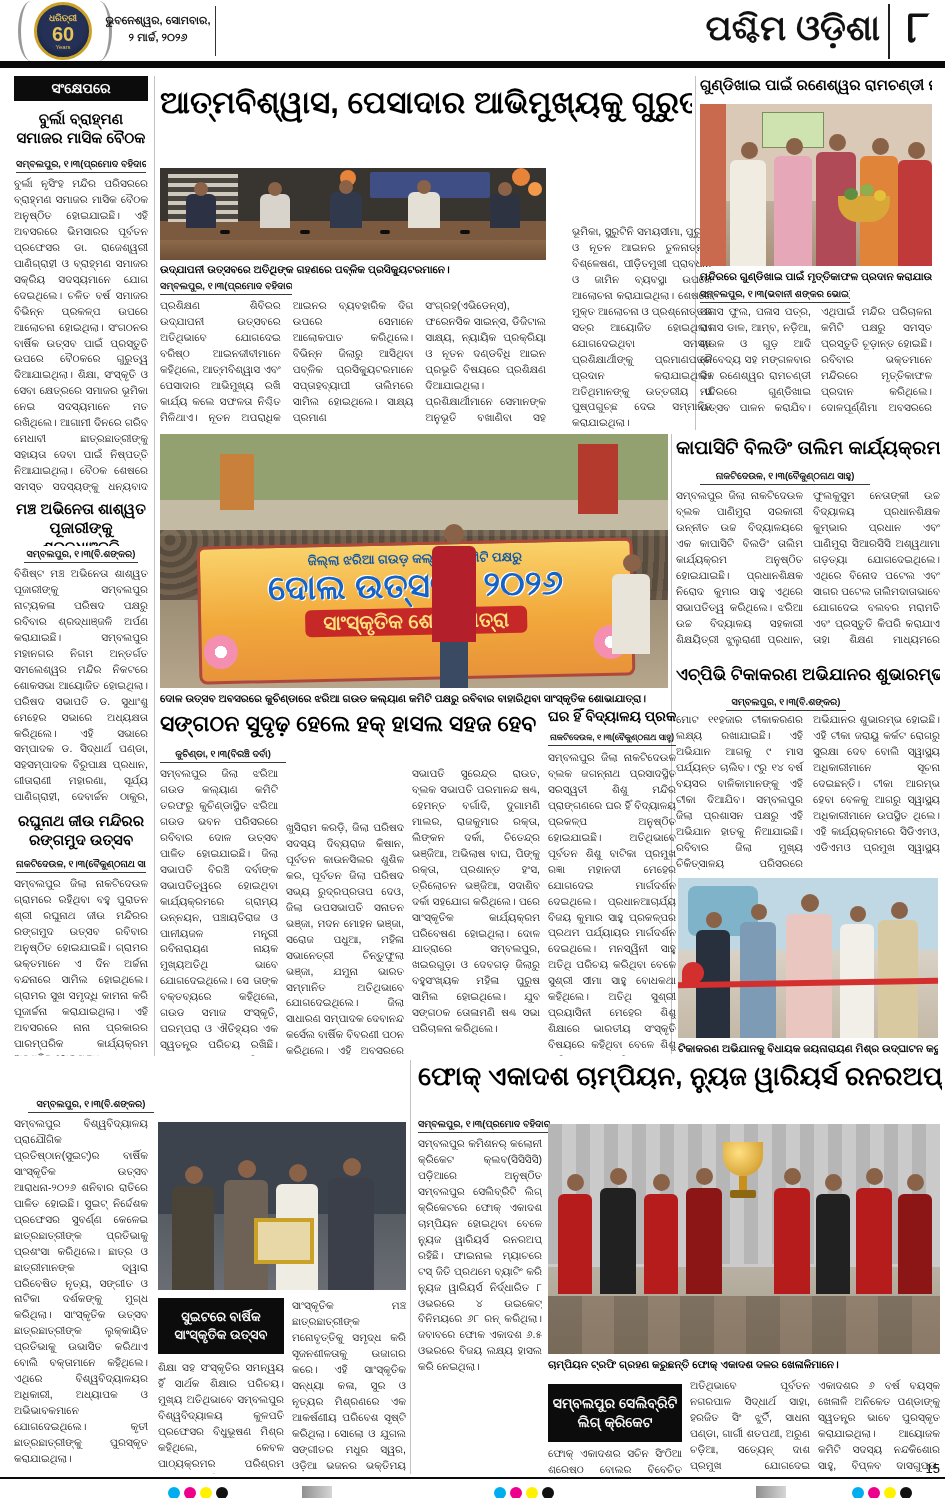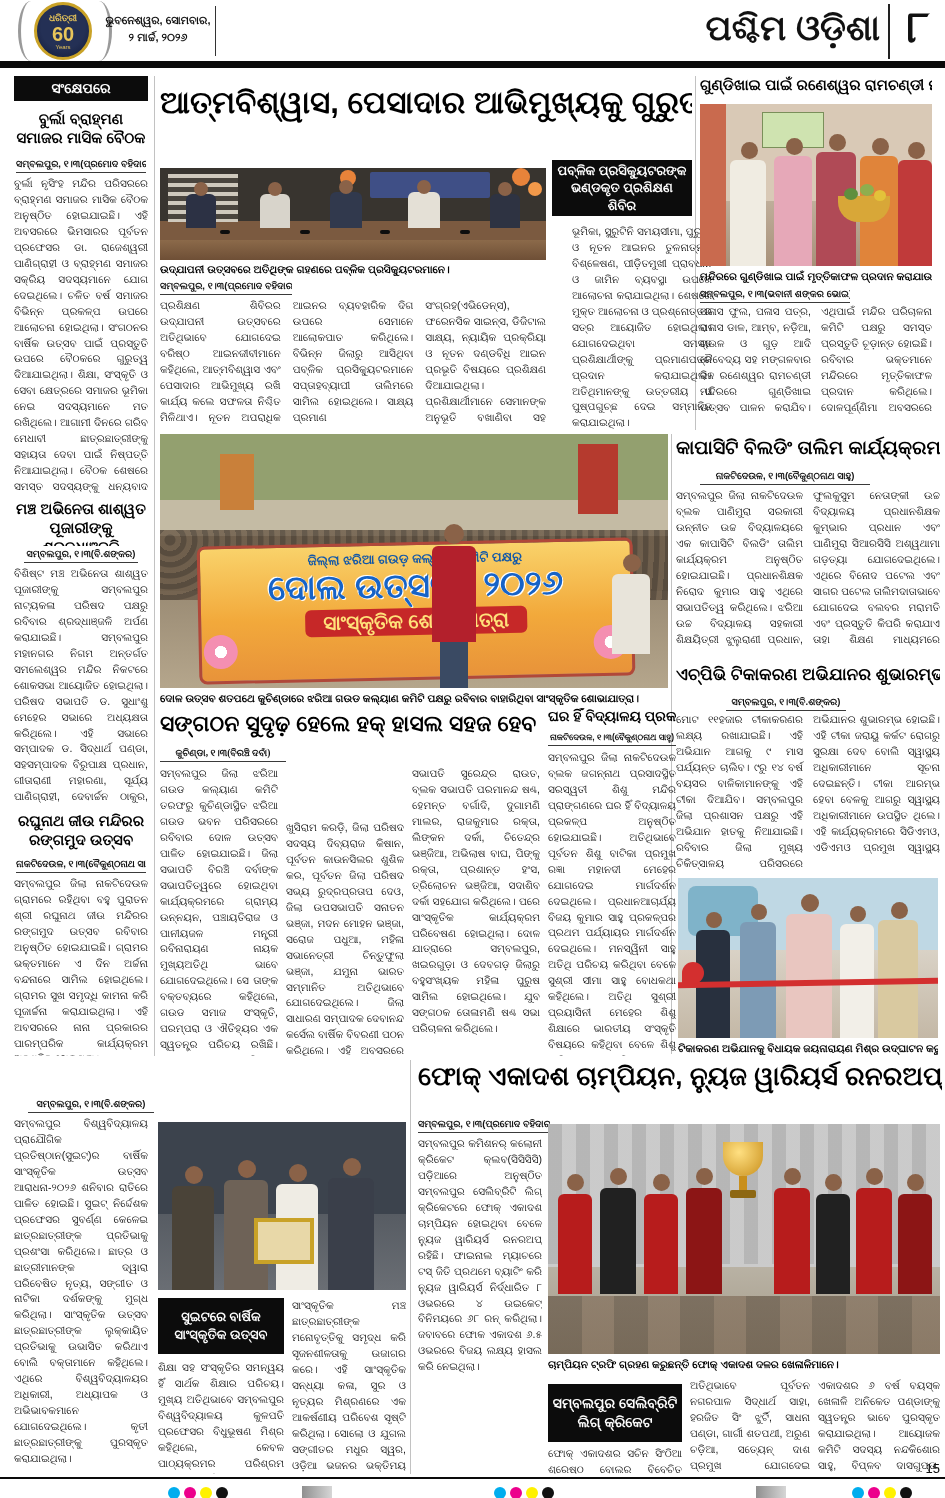--- a/index.html
+++ b/index.html
@@ -125,21 +125,20 @@
     <div class="ph-head" style="left:338px;top:14px;width:14px;height:14px;"></div>
     <div class="mic" style="left:60px;top:62px;"></div>
     <div class="mic" style="left:140px;top:62px;"></div>
     <div class="mic" style="left:220px;top:62px;"></div>
     <div class="mic" style="left:300px;top:62px;"></div>
   </div>
   <div class="p caption" style="left:160px;top:263px;width:386px;">ଉଦ୍‌ଯାପନୀ ଉତ୍ସବରେ ଅତିଥିଙ୍କ ଗହଣରେ ପବ୍ଳିକ ପ୍ରସିକ୍ୟୁଟରମାନେ।</div>
   <div class="p byline" style="left:160px;top:280px;width:132px;">ସମ୍ବଲପୁର, ୧।୩(ପ୍ରମୋଦ ବହିଦାର)</div>
   <div class="p body-text clip" style="left:160px;top:298px;width:386px;height:132px;column-count:3;column-gap:12px;">ପ୍ରଶିକ୍ଷଣ ଶିବିରର ଉଦ୍‌ଯାପନୀ ଉତ୍ସବରେ ଅତିଥିଭାବେ ଯୋଗଦେଇ ବରିଷ୍ଠ ଆଇନଜୀବୀମାନେ କହିଥିଲେ, ଆତ୍ମବିଶ୍ୱାସ ଏବଂ ପେସାଦାର ଆଭିମୁଖ୍ୟ ରଖି କାର୍ଯ୍ୟ କଲେ ସଫଳତା ନିଶ୍ଚିତ ମିଳିଥାଏ। ନୂତନ ଅପରାଧିକ ଆଇନର ବ୍ୟବହାରିକ ଦିଗ ଉପରେ ସେମାନେ ଆଲୋକପାତ କରିଥିଲେ। ବିଭିନ୍ନ ଜିଲାରୁ ଆସିଥିବା ପବ୍ଳିକ ପ୍ରସିକ୍ୟୁଟରମାନେ ସପ୍ତାହବ୍ୟାପୀ ତାଲିମରେ ସାମିଲ ହୋଇଥିଲେ। ସାକ୍ଷ୍ୟ ପ୍ରମାଣ ସଂଗ୍ରହ(ଏଭିଡେନ୍ସ), ଫରେନସିକ ସାଇନ୍ସ, ଡିଜିଟାଲ ସାକ୍ଷ୍ୟ, ନ୍ୟାୟିକ ପ୍ରକ୍ରିୟା ଓ ନୂତନ ଦଣ୍ଡବିଧି ଆଇନ ପ୍ରଭୃତି ବିଷୟରେ ପ୍ରଶିକ୍ଷଣ ଦିଆଯାଇଥିଲା। ପ୍ରଶିକ୍ଷାର୍ଥୀମାନେ ସେମାନଙ୍କ ଅନୁଭୂତି ବଖାଣିବା ସହ ଆୟୋଜକମାନଙ୍କୁ ଧନ୍ୟବାଦ ଜଣାଇଥିଲେ। ଏହି ପ୍ରକାର ପ୍ରଶିକ୍ଷଣ ନ୍ୟାୟ ପ୍ରଦାନ ପ୍ରକ୍ରିୟାକୁ ତ୍ୱରାନ୍ୱିତ କରିବ ବୋଲି ବକ୍ତାମାନେ ମତ ଦେଇଥିଲେ। ୨୦୨୬ ମସିହାରେ ଆହୁରି ଅଧିକ ଏଭଳି କାର୍ଯ୍ୟକ୍ରମ ଆୟୋଜନ କରାଯିବ ବୋଲି ସୂଚନା ଦିଆଯାଇଥିଲା।</div>
 
-  <div class="p blackbox" style="left:552px;top:160px;width:140px;height:56px;font-size:13px;padding:0 4px;box-sizing:border-box;">ପବ୍ଳିକ ପ୍ରସିକ୍ୟୁଟରଙ୍କ ଭଣ୍ଡକୃତ ପ୍ରଶିକ୍ଷଣ ଶିବିର</div>
   <div class="p body-text clip" style="left:572px;top:224px;width:140px;height:206px;">ଭୂମିକା, ସ୍କ୍ରୁଟିନି ସମୟସୀମା, ପୁରୁଣା ଓ ନୂତନ ଆଇନର ତୁଳନାତ୍ମକ ବିଶ୍ଳେଷଣ, ପୀଡ଼ିତମୁଖୀ ପ୍ରାବଧାନ ଓ ଜାମିନ ବ୍ୟବସ୍ଥା ଉପରେ ଆଲୋଚନା କରାଯାଇଥିଲା। ଶେଷରେ ମୁକ୍ତ ଆଲୋଚନା ଓ ପ୍ରଶ୍ନୋତ୍ତର ସତ୍ର ଆୟୋଜିତ ହୋଇଥିଲା। ଯୋଗଦେଇଥିବା ସମସ୍ତ ପ୍ରଶିକ୍ଷାର୍ଥୀଙ୍କୁ ପ୍ରମାଣପତ୍ର ପ୍ରଦାନ କରାଯାଇଥିଲା। ଅତିଥିମାନଙ୍କୁ ଉତ୍ତରୀୟ ଓ ପୁଷ୍ପଗୁଚ୍ଛ ଦେଇ ସମ୍ମାନିତ କରାଯାଇଥିଲା।</div>
 
   <div class="p head ctr nowrap clip" style="left:700px;top:76px;width:232px;height:24px;font-size:15px;">ଗୁଣ୍ଡିଖାଇ ପାଇଁ ରଣେଶ୍ୱର ରାମଚଣ୍ଡୀ ମନ୍ଦିରରେ ପ୍ରସ୍ତୁତି</div>
   <div class="p photo" style="left:700px;top:104px;width:232px;height:162px;
        background:linear-gradient(180deg,#d9c9b6 0 60%,#bfae9a 60%,#a8917a);">
     <div style="position:absolute;left:0;top:0;width:26px;height:162px;background:#c96a4e;"></div>
     <div style="position:absolute;left:62px;top:8px;width:60px;height:34px;background:#cfe3b0;border:1px solid #7a8f5a;"></div>
     <div class="ph-person" style="left:30px;top:56px;width:36px;height:106px;background:#f0ece2;"></div>
     <div class="ph-head" style="left:41px;top:38px;width:17px;height:17px;"></div>
     <div class="ph-person" style="left:74px;top:52px;width:38px;height:110px;background:#e6a8b8;"></div>
@@ -171,21 +170,21 @@
       <div><span class="l3">ସାଂସ୍କୃତିକ ଶୋଭାଯାତ୍ରା</span></div>
       <div class="flower" style="left:2px;top:86px;"></div>
       <div class="flower" style="left:392px;top:84px;"></div>
     </div>
     <div class="ph-person" style="left:272px;top:112px;width:44px;height:96px;background:#b3202c;"></div>
     <div style="position:absolute;left:280px;top:208px;width:28px;height:46px;background:#3a4a63;"></div>
     <div class="ph-head" style="left:284px;top:90px;width:20px;height:20px;"></div>
     <div class="ph-person" style="left:452px;top:140px;width:38px;height:80px;background:#e8e4da;"></div>
     <div class="ph-head" style="left:463px;top:120px;width:18px;height:18px;"></div>
   </div>
-  <div class="p caption" style="left:160px;top:692px;width:508px;">ଦୋଳ ଉତ୍ସବ ଶତପଥେ କୁଚିଣ୍ଡାରେ ଝରିଆ ଗଉଡ କଲ୍ୟାଣ କମିଟି ପକ୍ଷରୁ ରବିବାର ବାହାରିଥିବା ସାଂସ୍କୃତିକ ଶୋଭାଯାତ୍ରା।</div>
+  <div class="p caption" style="left:160px;top:692px;width:508px;">ଦୋଳ ଉତ୍ସବ ଅବସରରେ କୁଚିଣ୍ଡାରେ ଝରିଆ ଗଉଡ କଲ୍ୟାଣ କମିଟି ପକ୍ଷରୁ ରବିବାର ବାହାରିଥିବା ସାଂସ୍କୃତିକ ଶୋଭାଯାତ୍ରା।</div>
 
   <div class="p head ctr nowrap clip" style="left:676px;top:436px;width:264px;height:28px;font-size:19px;">କାପାସିଟି ବିଲଡିଂ ତାଲିମ କାର୍ଯ୍ୟକ୍ରମ</div>
   <div class="p byline" style="left:700px;top:470px;width:170px;">ନାକଟିଦେଉଳ, ୧।୩(ବୈକୁଣ୍ଠନାଥ ସାହୁ)</div>
   <div class="p body-text clip" style="left:676px;top:488px;width:264px;height:170px;column-count:2;column-gap:10px;">ସମ୍ବଲପୁର ଜିଲା ନାକଟିଦେଉଳ ବ୍ଲକ ପାଣିମୁରା ସରକାରୀ ଉନ୍ନୀତ ଉଚ୍ଚ ବିଦ୍ୟାଳୟରେ ଏକ କାପାସିଟି ବିଲଡିଂ ତାଲିମ କାର୍ଯ୍ୟକ୍ରମ ଅନୁଷ୍ଠିତ ହୋଇଯାଇଛି। ପ୍ରଧାନଶିକ୍ଷକ ନିରୋଦ କୁମାର ସାହୁ ଏଥିରେ ସଭାପତିତ୍ୱ କରିଥିଲେ। ଝରିଆ ଉଚ୍ଚ ବିଦ୍ୟାଳୟ ସହକାରୀ ଶିକ୍ଷୟିତ୍ରୀ ଝୁଲୁରାଣୀ ପ୍ରଧାନ, ଫୁଲକୁସୁମ ନେତାଙ୍କୀ ଉଚ୍ଚ ବିଦ୍ୟାଳୟ ପ୍ରଧାନଶିକ୍ଷକ କୁମ୍ଭାର ପ୍ରଧାନ ଏବଂ ପାଣିମୁରା ସିଆରସିସି ଅଶ୍ୱଥାମା ଗଡ଼ତ୍ୟା ଯୋଗଦେଇଥିଲେ। ଏଥିରେ ବିନୋଦ ପଟେଲ ଏବଂ ସାଗର ପଟେଲ ତାଲିମଦାତାଭାବେ ଯୋଗଦେଇ ବଲବର ମରାମତି ଏବଂ ପ୍ରସ୍ତୁତି କିପରି କରାଯାଏ ତାହା ଶିକ୍ଷଣ ମାଧ୍ୟମରେ ପ୍ରଦର୍ଶିତ କରିଥିଲେ। କାର୍ଯ୍ୟକ୍ରମରେ ବିଭିନ୍ନ ବିଦ୍ୟାଳୟର ୪୦ରୁ ଊର୍ଦ୍ଧ୍ୱ ଶିକ୍ଷୟିତ୍ରୀ ଶିକ୍ଷକ ଯୋଗଦେଇ ତାଲିମ ଗ୍ରହଣ କରିଥିଲେ। ସମସ୍ତଙ୍କୁ ପ୍ରମାଣପତ୍ର ସହିତ ଗୋଟିଏ ଲେଖାଏ ବଲବ ପ୍ରଦାନ କରାଯାଇଥିଲା। କାର୍ଯ୍ୟକ୍ରମକୁ ଶିକ୍ଷୟିତ୍ରୀ ରୋମିତା ପ୍ରଧାନ ସଂଯୋଜନା କରିଥିବା ବେଳେ ଶିକ୍ଷୟତ୍ରୀ ସାମାରାଣୀ ପଣ୍ଡା ଧନ୍ୟବାଦ ଅର୍ପଣ କରିଥିଲେ।</div>
 
   <div class="p head ctr nowrap clip" style="left:676px;top:664px;width:264px;height:26px;font-size:17px;">ଏଚ୍‌ପିଭି ଟିକାକରଣ ଅଭିଯାନର ଶୁଭାରମ୍ଭ</div>
   <div class="p byline" style="left:726px;top:696px;width:120px;">ସମ୍ବଲପୁର, ୧।୩(ବି.ଶଙ୍କର)</div>
   <div class="p body-text clip" style="left:676px;top:712px;width:264px;height:162px;column-count:2;column-gap:10px;">ମୋଟ ୧୧ହଜାର ଟୀକାକରଣର ଲକ୍ଷ୍ୟ ରଖାଯାଇଛି। ଏହି ଅଭିଯାନ ଆଗକୁ ୯ ମାସ ପର୍ଯ୍ୟନ୍ତ ଚାଲିବ। ୯ରୁ ୧୪ ବର୍ଷ ବୟସର ବାଳିକାମାନଙ୍କୁ ଏହି ଟୀକା ଦିଆଯିବ। ସମ୍ବଲପୁର ଜିଲା ପ୍ରଶାସନ ପକ୍ଷରୁ ଏହି ଅଭିଯାନ ହାତକୁ ନିଆଯାଇଛି। ରବିବାର ଜିଲା ମୁଖ୍ୟ ଚିକିତ୍ସାଳୟ ପରିସରରେ ଅଭିଯାନର ଶୁଭାରମ୍ଭ ହୋଇଛି। ଏହି ଟୀକା ଜରାୟୁ କର୍କଟ ରୋଗରୁ ସୁରକ୍ଷା ଦେବ ବୋଲି ସ୍ୱାସ୍ଥ୍ୟ ଅଧିକାରୀମାନେ ସୂଚନା ଦେଇଛନ୍ତି। ଟୀକା ଆରମ୍ଭ ହେବା ବେଳକୁ ଆଗରୁ ସ୍ୱାସ୍ଥ୍ୟ ଅଧିକାରୀମାନେ ଉପସ୍ଥିତ ଥିଲେ। ଏହି କାର୍ଯ୍ୟକ୍ରମରେ ସିଡିଏମଓ, ଏଡିଏମଓ ପ୍ରମୁଖ ସ୍ୱାସ୍ଥ୍ୟ ଅଧିକାରୀ ଓ ବହୁସଂଖ୍ୟକ ଅଭିଭାବକ ଉପସ୍ଥିତ ଥିଲେ।</div>
 
   <div class="p photo" style="left:678px;top:878px;width:260px;height:160px;
@@ -200,21 +199,21 @@
     <div class="ph-person" style="left:162px;top:46px;width:34px;height:114px;background:#f2efe8;"></div>
     <div class="ph-head" style="left:172px;top:28px;width:16px;height:16px;"></div>
     <div class="ph-person" style="left:200px;top:42px;width:40px;height:118px;background:#d9c9a0;"></div>
     <div class="ph-head" style="left:213px;top:24px;width:17px;height:17px;"></div>
     <div class="ribbon" style="left:0;top:102px;width:260px;height:6px;transform:rotate(-1deg);"></div>
     <div class="ribbon" style="left:4px;top:84px;width:22px;height:22px;border-radius:50% 50% 50% 0;"></div>
   </div>
   <div class="p caption" style="left:678px;top:1042px;width:260px;">ଟିକାକରଣ ଅଭିଯାନକୁ ବିଧାୟକ ଜୟନାରାୟଣ ମିଶ୍ର ଉଦ୍‌ଘାଟନ କରୁଛନ୍ତି।</div>
 
   <div class="p head nowrap clip" style="left:160px;top:710px;width:382px;height:32px;font-size:22px;">ସଙ୍ଗଠନ ସୁଦୃଢ଼ ହେଲେ ହକ୍ ହାସଲ ସହଜ ହେବ</div>
-  <div class="p byline" style="left:160px;top:748px;width:126px;font-family:Liberation Serif, serif;">କୁଚିଣ୍ଡା, ୧।୩(ବିରଞ୍ଚି ଦର୍ବା)</div>
+  <div class="p byline" style="left:160px;top:748px;width:126px;">କୁଚିଣ୍ଡା, ୧।୩(ବିରଞ୍ଚି ଦର୍ବା)</div>
   <div class="p body-text clip" style="left:160px;top:766px;width:118px;height:290px;">ସମ୍ବଲପୁର ଜିଲା ଝରିଆ ଗଉଡ କଲ୍ୟାଣ କମିଟି ତରଫରୁ କୁଚିଣ୍ଡାସ୍ଥିତ ଝରିଆ ଗଉଡ ଭବନ ପରିସରରେ ରବିବାର ଦୋଳ ଉତ୍ସବ ପାଳିତ ହୋଇଯାଇଛି। ଜିଲା ସଭାପତି ବିରଞ୍ଚି ଦର୍ବାଙ୍କ ସଭାପତିତ୍ୱରେ ହୋଇଥିବା କାର୍ଯ୍ୟକ୍ରମରେ ଗ୍ରାମ୍ୟ ଉନ୍ନୟନ, ପଞ୍ଚାୟତିରାଜ ଓ ପାନୀୟଜଳ ମନ୍ତ୍ରୀ ରବିନାରାୟଣ ନାୟକ ମୁଖ୍ୟଅତିଥି ଭାବେ ଯୋଗଦେଇଥିଲେ। ସେ ତାଙ୍କ ବକ୍ତବ୍ୟରେ କହିଥିଲେ, ଗଉଡ ସମାଜ ସଂସ୍କୃତି, ପରମ୍ପରା ଓ ଐତିହ୍ୟର ଏକ ସ୍ୱତନ୍ତ୍ର ପରିଚୟ ରଖିଛି। ସଙ୍ଗଠନକୁ ସୁଦୃଢ଼ କରି ହକ୍ ହାସଲ ପାଇଁ ଲଢ଼େଇ କରିବାକୁ ପରାମର୍ଶ ଦେଇଥିଲେ। ସ୍ୱତନ୍ତ୍ର ଅତିଥିଭାବେ ଆନ୍ତର୍ଜାତିକ ପର୍ବତାରୋହୀ ଯୋଗବ୍ୟାସ ଭୋଇ, ଜିଲା କମିଟି ଉପଦେଷ୍ଟା</div>
   <div class="p body-text clip" style="left:286px;top:820px;width:118px;height:236px;">ଖୁସିରାମ କରଡ଼ି, ଜିଲା ପରିଷଦ ସଦସ୍ୟ ଦିବ୍ୟରାଜ କିଷାନ, ପୂର୍ବତନ କାଉନସିଲର ଶୁଶିଳ କର, ପୂର୍ବତନ ଜିଲା ପରିଷଦ ସଭ୍ୟ ରୁଦ୍ରପ୍ରତାପ ଦେଓ, ଜିଲା ଉପସଭାପତି ସନାତନ ଭଞ୍ଜା, ମଦନ ମୋହନ ଭଞ୍ଜା, ସରୋଜ ପଧୁଆ, ମହିଳା ସଭାନେତ୍ରୀ ଚିନ୍ତୁଫୁଲା ଭଞ୍ଜା, ଯମୁନା ଭାରତ ସମ୍ମାନିତ ଅତିଥିଭାବେ ଯୋଗଦେଇଥିଲେ। ଜିଲା ସାଧାରଣ ସମ୍ପାଦକ ଦେବାନନ୍ଦ କର୍ସେଲ ବାର୍ଷିକ ବିବରଣୀ ପଠନ କରିଥିଲେ। ଏହି ଅବସରରେ ଅତିଥିମାନେ ୨୦୨୫ ମାଟ୍ରିକ ଓ ଯୁକ୍ତ ୨ ବାର୍ଷିକ ପରୀକ୍ଷାରେ ପ୍ରଥମ ଶ୍ରେଣୀରେ ଉତ୍ତୀର୍ଣ୍ଣ ୧୭ଜଣ ଛାତ୍ରଛାତ୍ରୀଙ୍କୁ ସମ୍ମାନିତ କରିଥିଲେ।</div>
   <div class="p body-text clip" style="left:412px;top:766px;width:128px;height:290px;">ସଭାପତି ସୁରେନ୍ଦ୍ର ରାଉତ, ବ୍ଲକ ସଭାପତି ପରମାନନ୍ଦ ଷଣ୍ଢ, ହେମନ୍ତ ବର୍ଗାଦି, ଦୁଗାମଣି ମାଲର, ରାଜକୁମାର ରକ୍ତା, ଲିଙ୍କନ ଦର୍କା, ଚିତେନ୍ଦ୍ର ଭଞ୍ଜିଆ, ଅଭିଲାଷ ବାଘ, ପିଙ୍କୁ ରକ୍ତା, ପ୍ରଶାନ୍ତ ହଂସ, ତ୍ରିଲୋଚନ ଭଞ୍ଜିଆ, ସଦାଶିବ ଦର୍କା ସହଯୋଗ କରିଥିଲେ। ପରେ ସାଂସ୍କୃତିକ କାର୍ଯ୍ୟକ୍ରମ ପରିବେଷଣ ହୋଇଥିଲା। ଦୋଳ ଯାତ୍ରାରେ ସମ୍ବଲପୁର, ଖଇରଗୁଡ଼ା ଓ ଦେବଗଡ଼ ଜିଲାରୁ ବହୁସଂଖ୍ୟକ ମହିଳା ପୁରୁଷ ସାମିଲ ହୋଇଥିଲେ। ଯୁବ ସଙ୍ଗଠକ ତୋଳାମଣି ଷଣ୍ଢ ସଭା ପରିଚାଳନା କରିଥିଲେ।</div>
 
   <div class="p head ctr nowrap clip" style="left:548px;top:708px;width:128px;height:20px;font-size:14px;">ଘର ହିଁ ବିଦ୍ୟାଳୟ ପ୍ରକଳ୍ପ</div>
   <div class="p byline" style="left:548px;top:732px;width:128px;font-size:8.5px;">ନାକଟିଦେଉଳ, ୧।୩(ବୈକୁଣ୍ଠନାଥ ସାହୁ)</div>
   <div class="p body-text clip" style="left:548px;top:750px;width:128px;height:306px;">ସମ୍ବଲପୁର ଜିଲା ନାକଟିଦେଉଳ ବ୍ଲକ ଜଗନ୍ନାଥ ପ୍ରସାଦସ୍ଥିତ ସରସ୍ୱତୀ ଶିଶୁ ମନ୍ଦିର ପ୍ରାଙ୍ଗଣରେ ଘର ହିଁ ବିଦ୍ୟାଳୟ ପ୍ରକଳ୍ପ ଅନୁଷ୍ଠିତ ହୋଇଯାଇଛି। ଅତିଥିଭାବେ ପୂର୍ବତନ ଶିଶୁ ବାଟିକା ପ୍ରମୁଖ ରଜ୍ଞା ମହାନଦୀ ମେହେର ଯୋଗଦେଇ ମାର୍ଗଦର୍ଶନ ଦେଇଥିଲେ। ପ୍ରଧାନଆଚାର୍ଯ୍ୟ ବିଜୟ କୁମାର ସାହୁ ପ୍ରକଳ୍ପର ପ୍ରଥମ ପର୍ଯ୍ୟାୟର ମାର୍ଗଦର୍ଶନ ଦେଇଥିଲେ। ମନସ୍ୱିନୀ ସାହୁ ଅତିଥି ପରିଚୟ କରିଥିବା ବେଳେ ସୁଶ୍ରୀ ସୀମା ସାହୁ ବୋଧକଥା କହିଥିଲେ। ଅତିଥି ସୁଶ୍ରୀ ପ୍ରୟାସିନୀ ମେହେର ଶିଶୁ ଶିକ୍ଷାରେ ଭାରତୀୟ ସଂସ୍କୃତି ବିଷୟରେ କହିଥିବା ବେଳେ ଶିଶୁ ବାଟିକା ପ୍ରମୁଖ ବିଜୟ କୁମାର ବେହେରା ଶିକ୍ଷାର ବର୍ତ୍ତମାନ ସ୍ଥିତି ବିଷୟରେ କହିଥିଲେ।</div>
 
   <div class="p byline" style="left:28px;top:1098px;width:126px;">ସମ୍ବଲପୁର, ୧।୩(ବି.ଶଙ୍କର)</div>
   <div class="p body-text clip" style="left:14px;top:1116px;width:134px;height:358px;">ସମ୍ବଲପୁର ବିଶ୍ୱବିଦ୍ୟାଳୟ ପ୍ରାଯୌଗିକ ପ୍ରତିଷ୍ଠାନ(ସୁଇଟ୍)ର ବାର୍ଷିକ ସାଂସ୍କୃତିକ ଉତ୍ସବ ଆରାଧନା-୨୦୨୬ ଶନିବାର ରାତିରେ ପାଳିତ ହୋଇଛି। ସୁଇଟ୍ ନିର୍ଦ୍ଦେଶକ ପ୍ରଫେସର ସୁବର୍ଣ୍ଣ କେଳେଇ ଛାତ୍ରଛାତ୍ରୀଙ୍କ ପ୍ରତିଭାକୁ ପ୍ରଶଂସା କରିଥିଲେ। ଛାତ୍ର ଓ ଛାତ୍ରୀମାନଙ୍କ ଦ୍ୱାରା ପରିବେଷିତ ନୃତ୍ୟ, ସଙ୍ଗୀତ ଓ ନାଟିକା ଦର୍ଶକଙ୍କୁ ମୁଗ୍ଧ କରିଥିଲା। ସାଂସ୍କୃତିକ ଉତ୍ସବ ଛାତ୍ରଛାତ୍ରୀଙ୍କ ଲୁକ୍କାୟିତ ପ୍ରତିଭାକୁ ଉଭାସିତ କରିଥାଏ ବୋଲି ବକ୍ତାମାନେ କହିଥିଲେ। ଏଥିରେ ବିଶ୍ୱବିଦ୍ୟାଳୟର ଅଧିକାରୀ, ଅଧ୍ୟାପକ ଓ ଅଭିଭାବକମାନେ ଯୋଗଦେଇଥିଲେ। କୃତୀ ଛାତ୍ରଛାତ୍ରୀଙ୍କୁ ପୁରସ୍କୃତ କରାଯାଇଥିଲା।</div>

